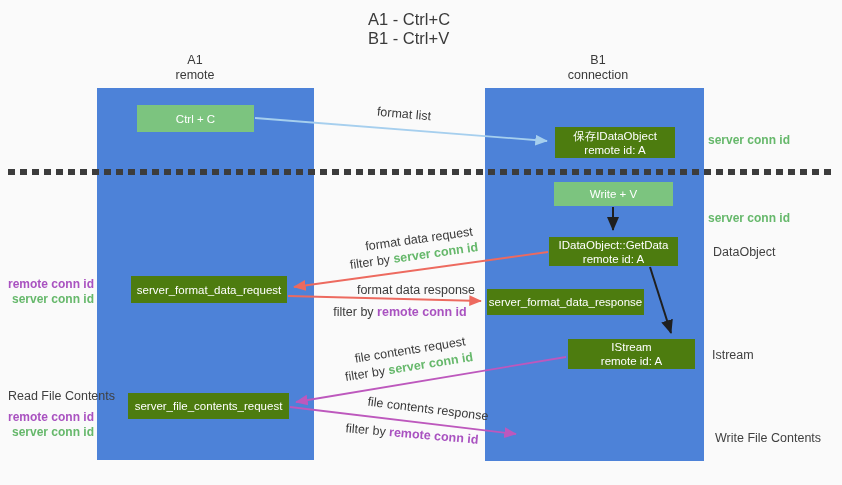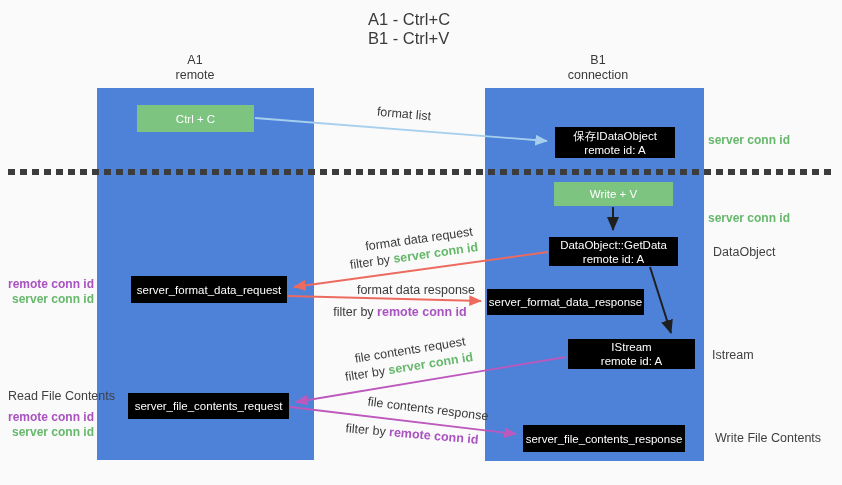--- a/index.html
+++ b/index.html
@@ -17,21 +17,21 @@
   .lane-b {left:485px; width:219px; height:373px;}
   .divider {
     position:absolute; left:8px; top:169px; width:828px; height:6px;
     background:repeating-linear-gradient(90deg,#3c3c3c 0 7px,transparent 7px 12px);
   }
   .node {
     position:absolute; display:flex; flex-direction:column; align-items:center; justify-content:center;
     color:#fff; font-size:11.5px; line-height:14px; text-align:left;
   }
   .green {background:#7cc47f;}
-  .orange {background:#000000;}
+  .orange {background:#4d7c0f;}
   .n-ctrlc {left:137px; top:105px; width:117px; height:27px;}
   .n-save  {left:555px; top:127px; width:120px; height:31px;}
   .n-ctrlv {left:554px; top:182px; width:119px; height:24px;}
   .n-getdata {left:549px; top:237px; width:129px; height:29px;}
   .n-fmtreq  {left:131px; top:276px; width:156px; height:27px;}
   .n-fmtresp {left:487px; top:289px; width:157px; height:26px;}
   .n-istream {left:568px; top:339px; width:127px; height:30px;}
   .n-filereq  {left:128px; top:393px; width:161px; height:26px;}
   .n-fileresp {left:523px; top:425px; width:162px; height:27px;}
   .elabel {position:absolute; white-space:nowrap; font-size:12.5px; color:#3b3b3b; transform-origin:center;}
@@ -96,38 +96,35 @@
     <div>Ctrl + C</div>
   </div>
   <div class="node orange n-save">
     <div>保存IDataObject</div>
     <div>remote id: A</div>
   </div>
   <div class="node green n-ctrlv">
     <div>Write + V</div>
   </div>
   <div class="node orange n-getdata">
-    <div>DataObject::GetData</div>
+    <div>IDataObject::GetData</div>
     <div>remote id: A</div>
   </div>
   <div class="node orange n-fmtresp">
     <div>server_format_data_response</div>
   </div>
   <div class="node orange n-fmtreq">
     <div>server_format_data_request</div>
   </div>
   <div class="node orange n-istream">
     <div>IStream</div>
     <div>remote id: A</div>
   </div>
   <div class="node orange n-filereq">
     <div>server_file_contents_request</div>
-  </div>
-  <div class="node orange n-fileresp">
-    <div>server_file_contents_response</div>
   </div>
 
   <div class="side-green" style="left:708px; top:133px;">server conn id</div>
   <div class="side-green" style="left:708px; top:211px;">server conn id</div>
   <div class="plain-label" style="left:713px; top:245px;">DataObject</div>
   <div class="plain-label" style="left:712px; top:348px;">Istream</div>
   <div class="plain-label" style="left:715px; top:431px;">Write File Contents</div>
 
   <div class="conn-block" style="top:277px;">
     <div class="remote">remote conn id</div>

